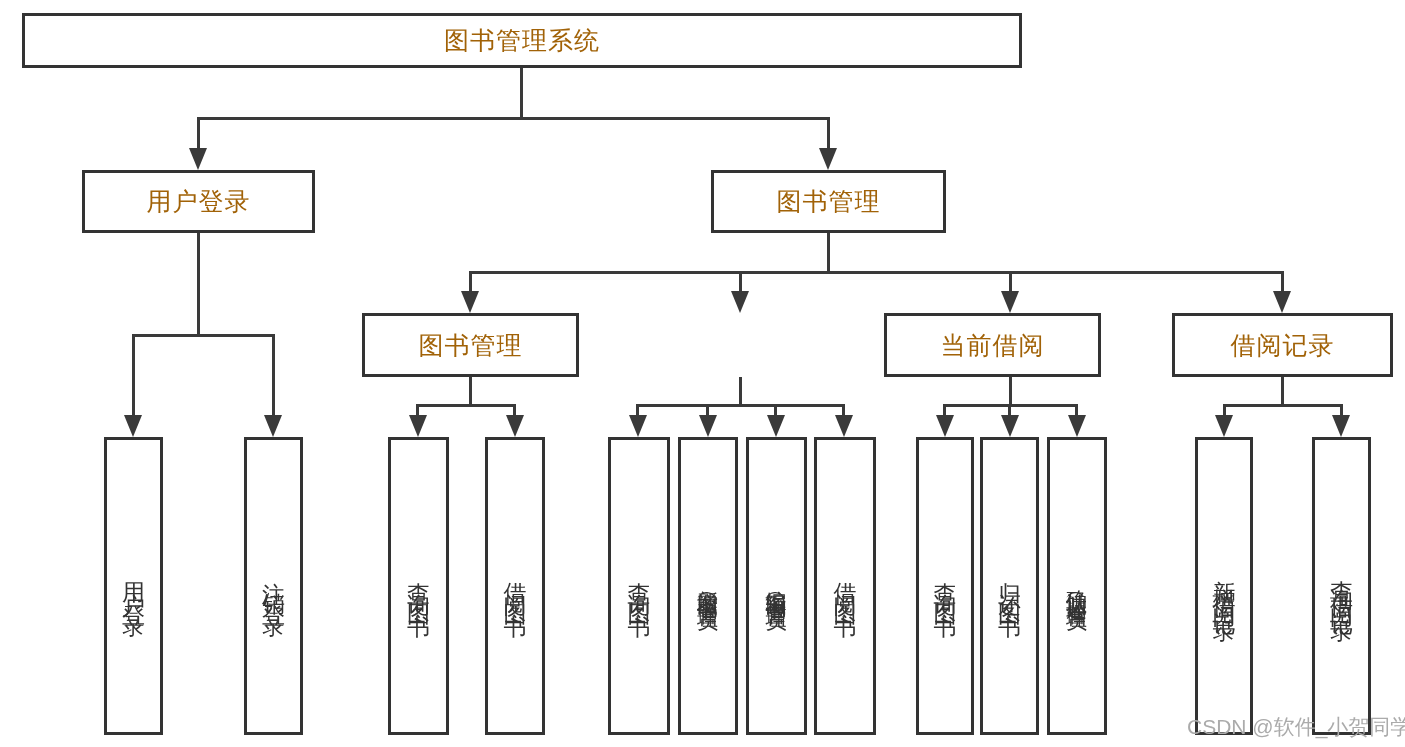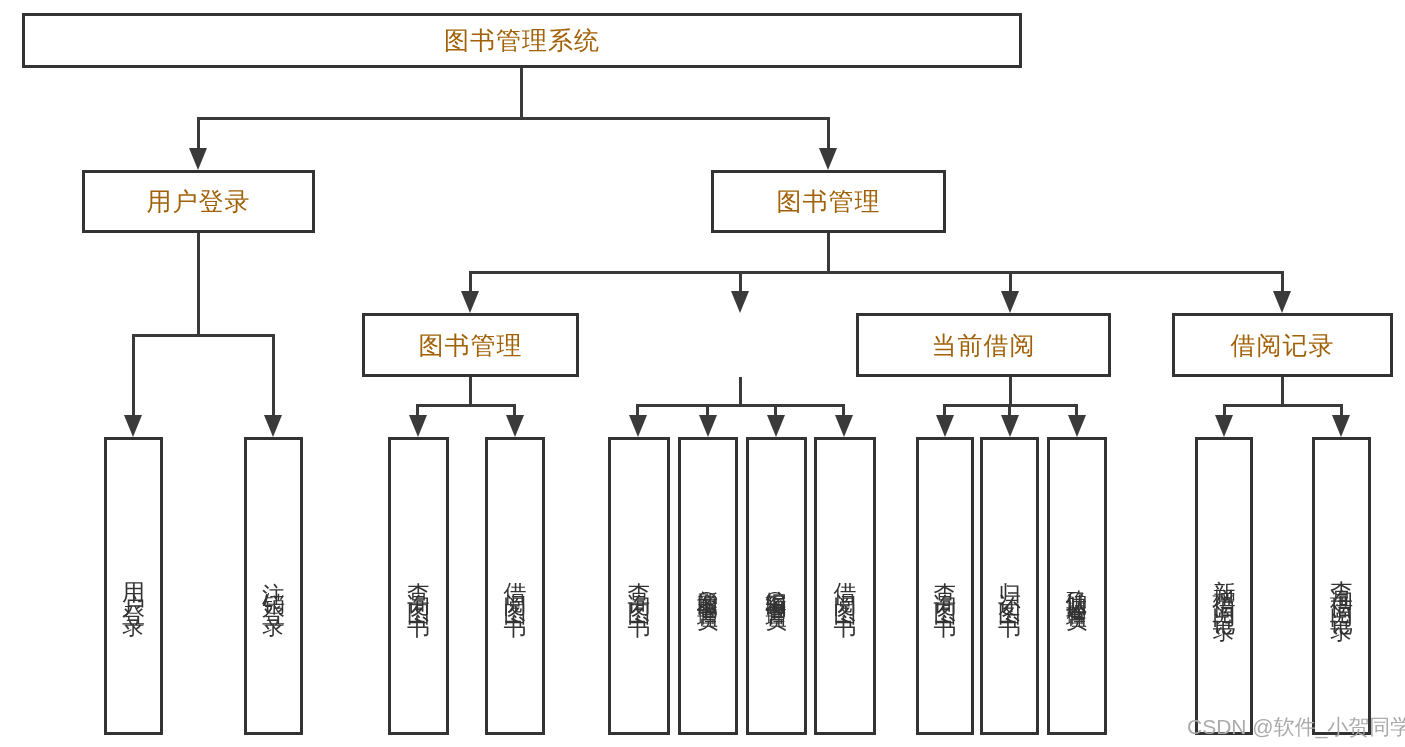--- a/index.html
+++ b/index.html
@@ -55,21 +55,21 @@
   <div class="box" style="left:82px;top:170px;width:233px;height:63px">
     <span class="lbl">用户登录</span>
   </div>
   <div class="box" style="left:711px;top:170px;width:235px;height:63px">
     <span class="lbl">图书管理</span>
   </div>
 
   <div class="box" style="left:362px;top:313px;width:217px;height:64px">
     <span class="lbl">图书管理</span>
   </div>
-  <div class="box" style="left:856px;top:313px;width:255px;height:64px">
+  <div class="box" style="left:884px;top:313px;width:217px;height:64px">
     <span class="lbl">当前借阅</span>
   </div>
   <div class="box" style="left:1172px;top:313px;width:221px;height:64px">
     <span class="lbl">借阅记录</span>
   </div>
 
   <div class="vbox" style="left:104px;width:59px">
     <span class="vlbl">用户登录</span>
   </div>
   <div class="vbox" style="left:244px;width:59px">

